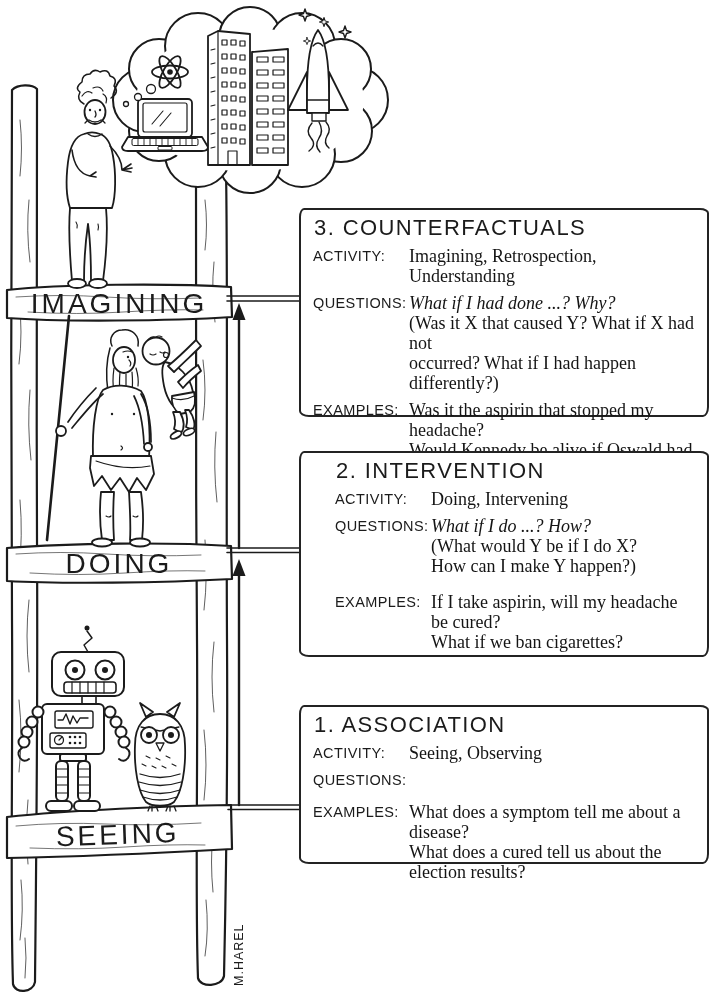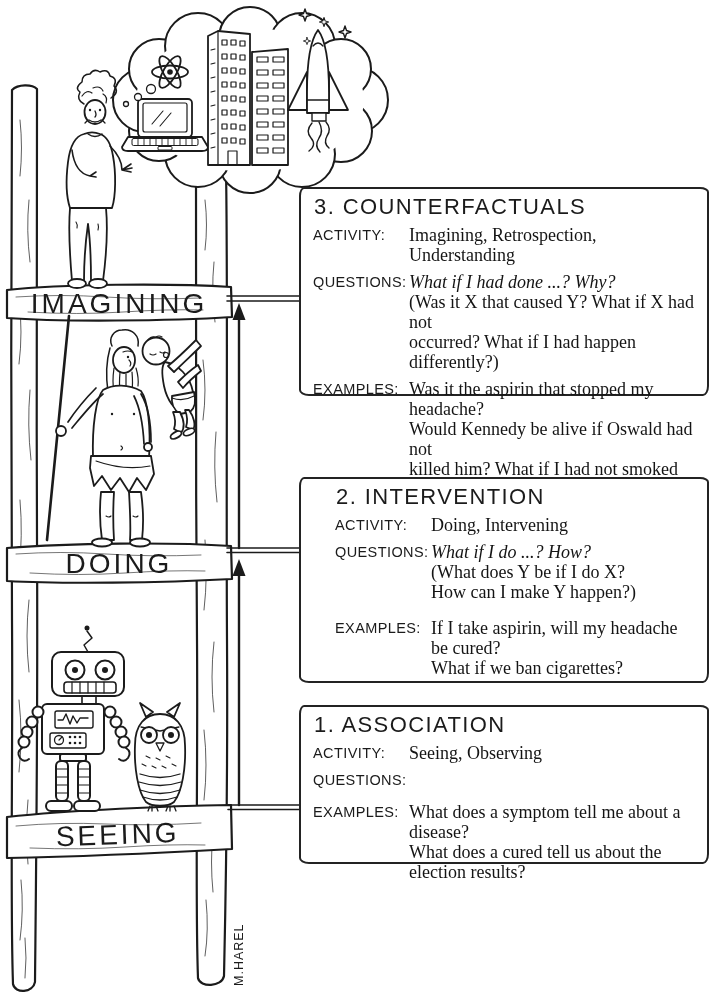--- a/index.html
+++ b/index.html
@@ -234,21 +234,21 @@
     </g>
     <g>
       <line x1="239" y1="805" x2="239" y2="573" stroke-width="2.4"></line>
       <polygon points="239,559 232.5,576 245.5,576" fill="#1b1b1b" stroke="none"></polygon>
     </g>
 
     <text transform="rotate(-90 243 986)" x="243" y="986" font-size="12.5" letter-spacing="1" fill="#1b1b1b" stroke="none">M.HAREL</text>
   </g>
 </svg>
 
-<div class="panel" style="left:299px;top:187px;width:410px;height:209px;">
+<div class="panel" style="left:299px;top:208px;width:410px;height:209px;">
   <div class="panel-title">3. COUNTERFACTUALS</div>
   <div class="row">
     <div class="row-label">ACTIVITY:</div>
     <div class="row-content">Imagining, Retrospection, Understanding</div>
   </div>
   <div class="row">
     <div class="row-label">QUESTIONS:</div>
     <div>
       <div class="row-content prompt">What if I had done ...? Why?</div>
       <div class="row-content">(Was it X that caused Y? What if X had not
@@ -257,31 +257,31 @@
   </div>
   <div class="row">
     <div class="row-label">EXAMPLES:</div>
     <div class="row-content">Was it the aspirin that stopped my headache?
 Would Kennedy be alive if Oswald had not
 killed him? What if I had not smoked for the
 last 2 years?</div>
   </div>
 </div>
 
-<div class="panel" style="left:299px;top:477px;width:410px;height:206px;padding-left:34px;">
+<div class="panel" style="left:299px;top:451px;width:410px;height:206px;padding-left:34px;">
   <div class="panel-title">2. INTERVENTION</div>
   <div class="row">
     <div class="row-label">ACTIVITY:</div>
     <div class="row-content">Doing, Intervening</div>
   </div>
   <div class="row">
     <div class="row-label">QUESTIONS:</div>
     <div>
       <div class="row-content prompt">What if I do ...? How?</div>
-      <div class="row-content">(What does Y be if I do X?
+      <div class="row-content">(What would Y be if I do X?
 How can I make Y happen?)</div>
     </div>
   </div>
   <div class="row" style="margin-top:16px;">
     <div class="row-label">EXAMPLES:</div>
     <div class="row-content">If I take aspirin, will my headache be cured?
 What if we ban cigarettes?</div>
   </div>
 </div>
 

